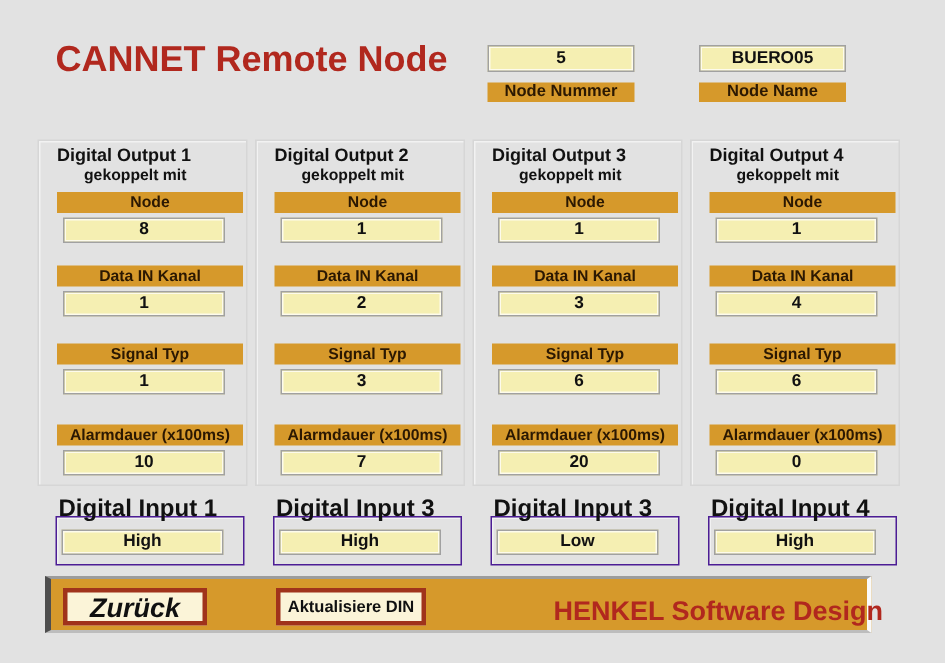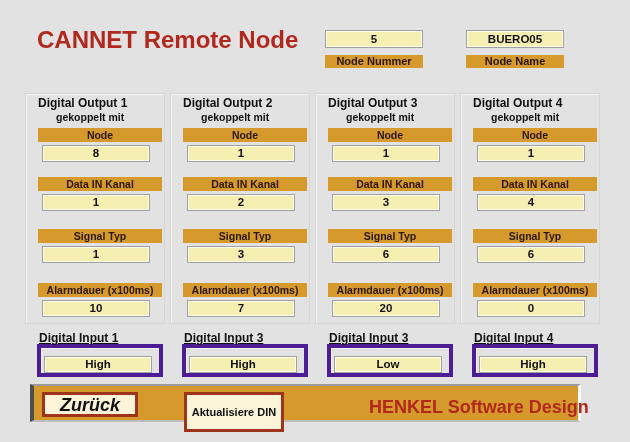--- a/index.html
+++ b/index.html
@@ -62,25 +62,25 @@
     margin:3px 0 0 16px; width:108px; height:17px; line-height:15px;
     background: var(--field_yellow, #F5EFB2);
     border:1px solid var(--field_border, #A1A1A1);
     box-shadow: inset 0 0 0 1px rgba(255,255,255,.75);
     text-align:center; font-size:11.5px; font-weight:bold;
   }
   .g1{margin-top:5px} .g2{margin-top:15px} .g3{margin-top:18px} .g4{margin-top:20px}
 
   
   .incol { position:absolute; top:331px; width:140px; }
-  .incol .ititle { margin-left:14px; height:13px; font-size:12px; font-weight:bold; white-space:nowrap;text-decoration:underline; }
+  .incol .ititle { margin-left:14px; height:13px; font-size:16px; font-weight:bold; white-space:nowrap; }
   .incol .ipanel {
     box-sizing:border-box;
     margin-left:12px; width:126px; height:33px;
-    border:4px solid #4c1d95;
+    border:1px solid #4c1d95;
     box-shadow: inset 1px 1px 0 #f2f2f2;
   }
   .incol .ipanel .val { margin:8px 0 0 3px; }
 
   
   .footer {
     position:absolute; left:30px; top:384px; width:551px; height:38px;
     box-sizing:border-box;
     background: var(--gold, #D6992B);
     border-top:2px solid #9c9c9c;
@@ -89,21 +89,21 @@
     border-bottom:2px solid #bdbdbd;
   }
   .btn {
     position:absolute; box-sizing:border-box;
     border:3px solid var(--button_red, #A0331B);
     background: var(--button_cream, #FBF4D8);
     font-family:inherit; font-weight:bold; color:#101010;
     text-align:center; padding:0; cursor:pointer;
   }
   .btn-back   { left:8px;   top:6px; width:96px;  height:25px; font-style:italic; font-size:18px; }
-  .btn-update { left:150px; top:6px; width:100px; height:40px; font-size:11px; }
+  .btn-update { left:150px; top:6px; width:100px; height:25px; font-size:11px; }
   .brand {
     position:absolute; left:335px; top:11px; width:200px;
     text-align:left; font-size:18px; font-weight:bold;
     color: var(--title_red, #B1281E); white-space:nowrap;
   }
 </style>
 </head>
 <body>
 
 <div class="title">CANNET Remote Node</div>

